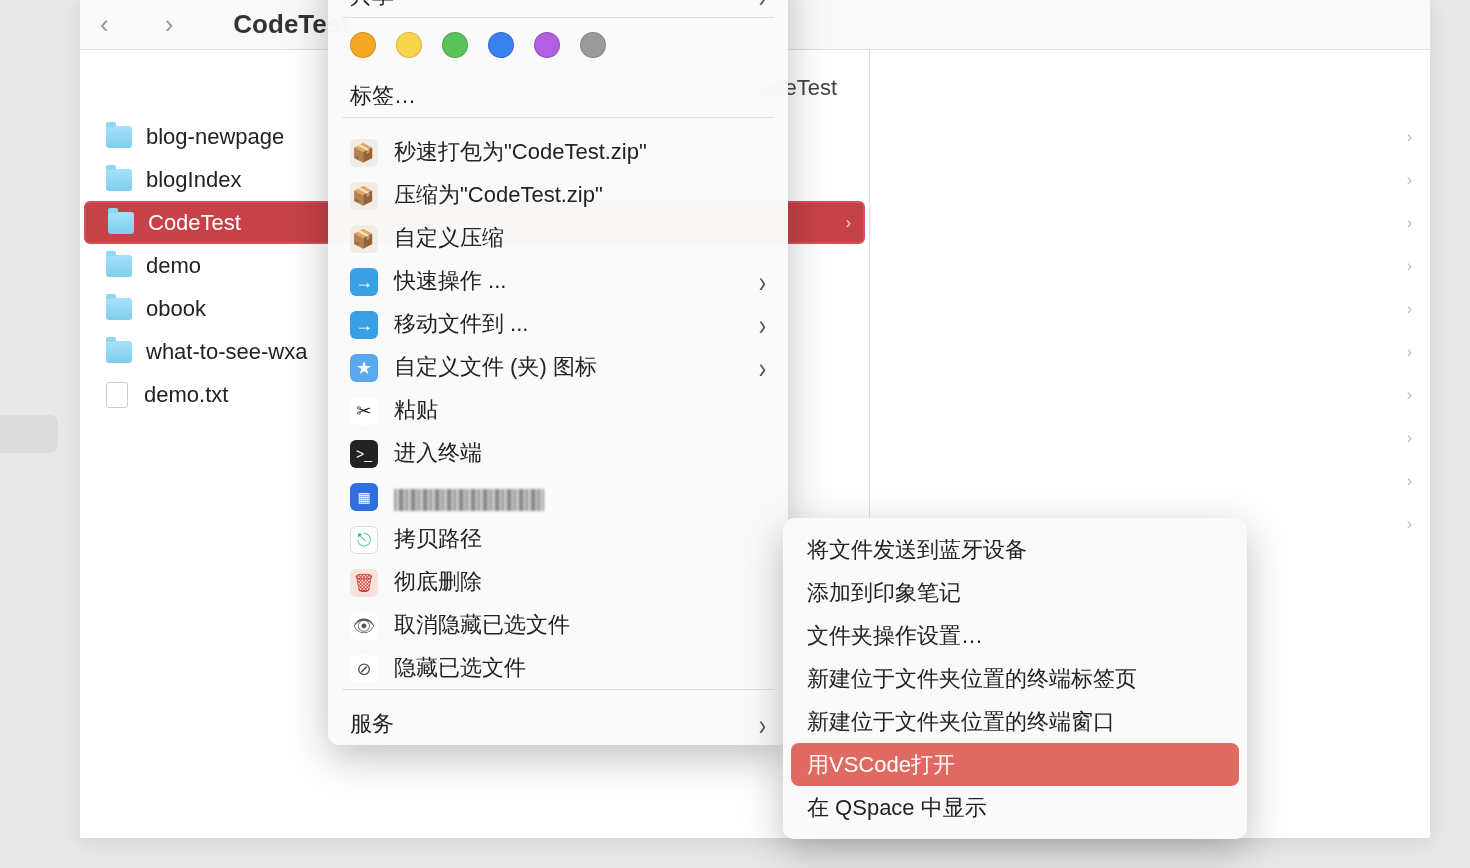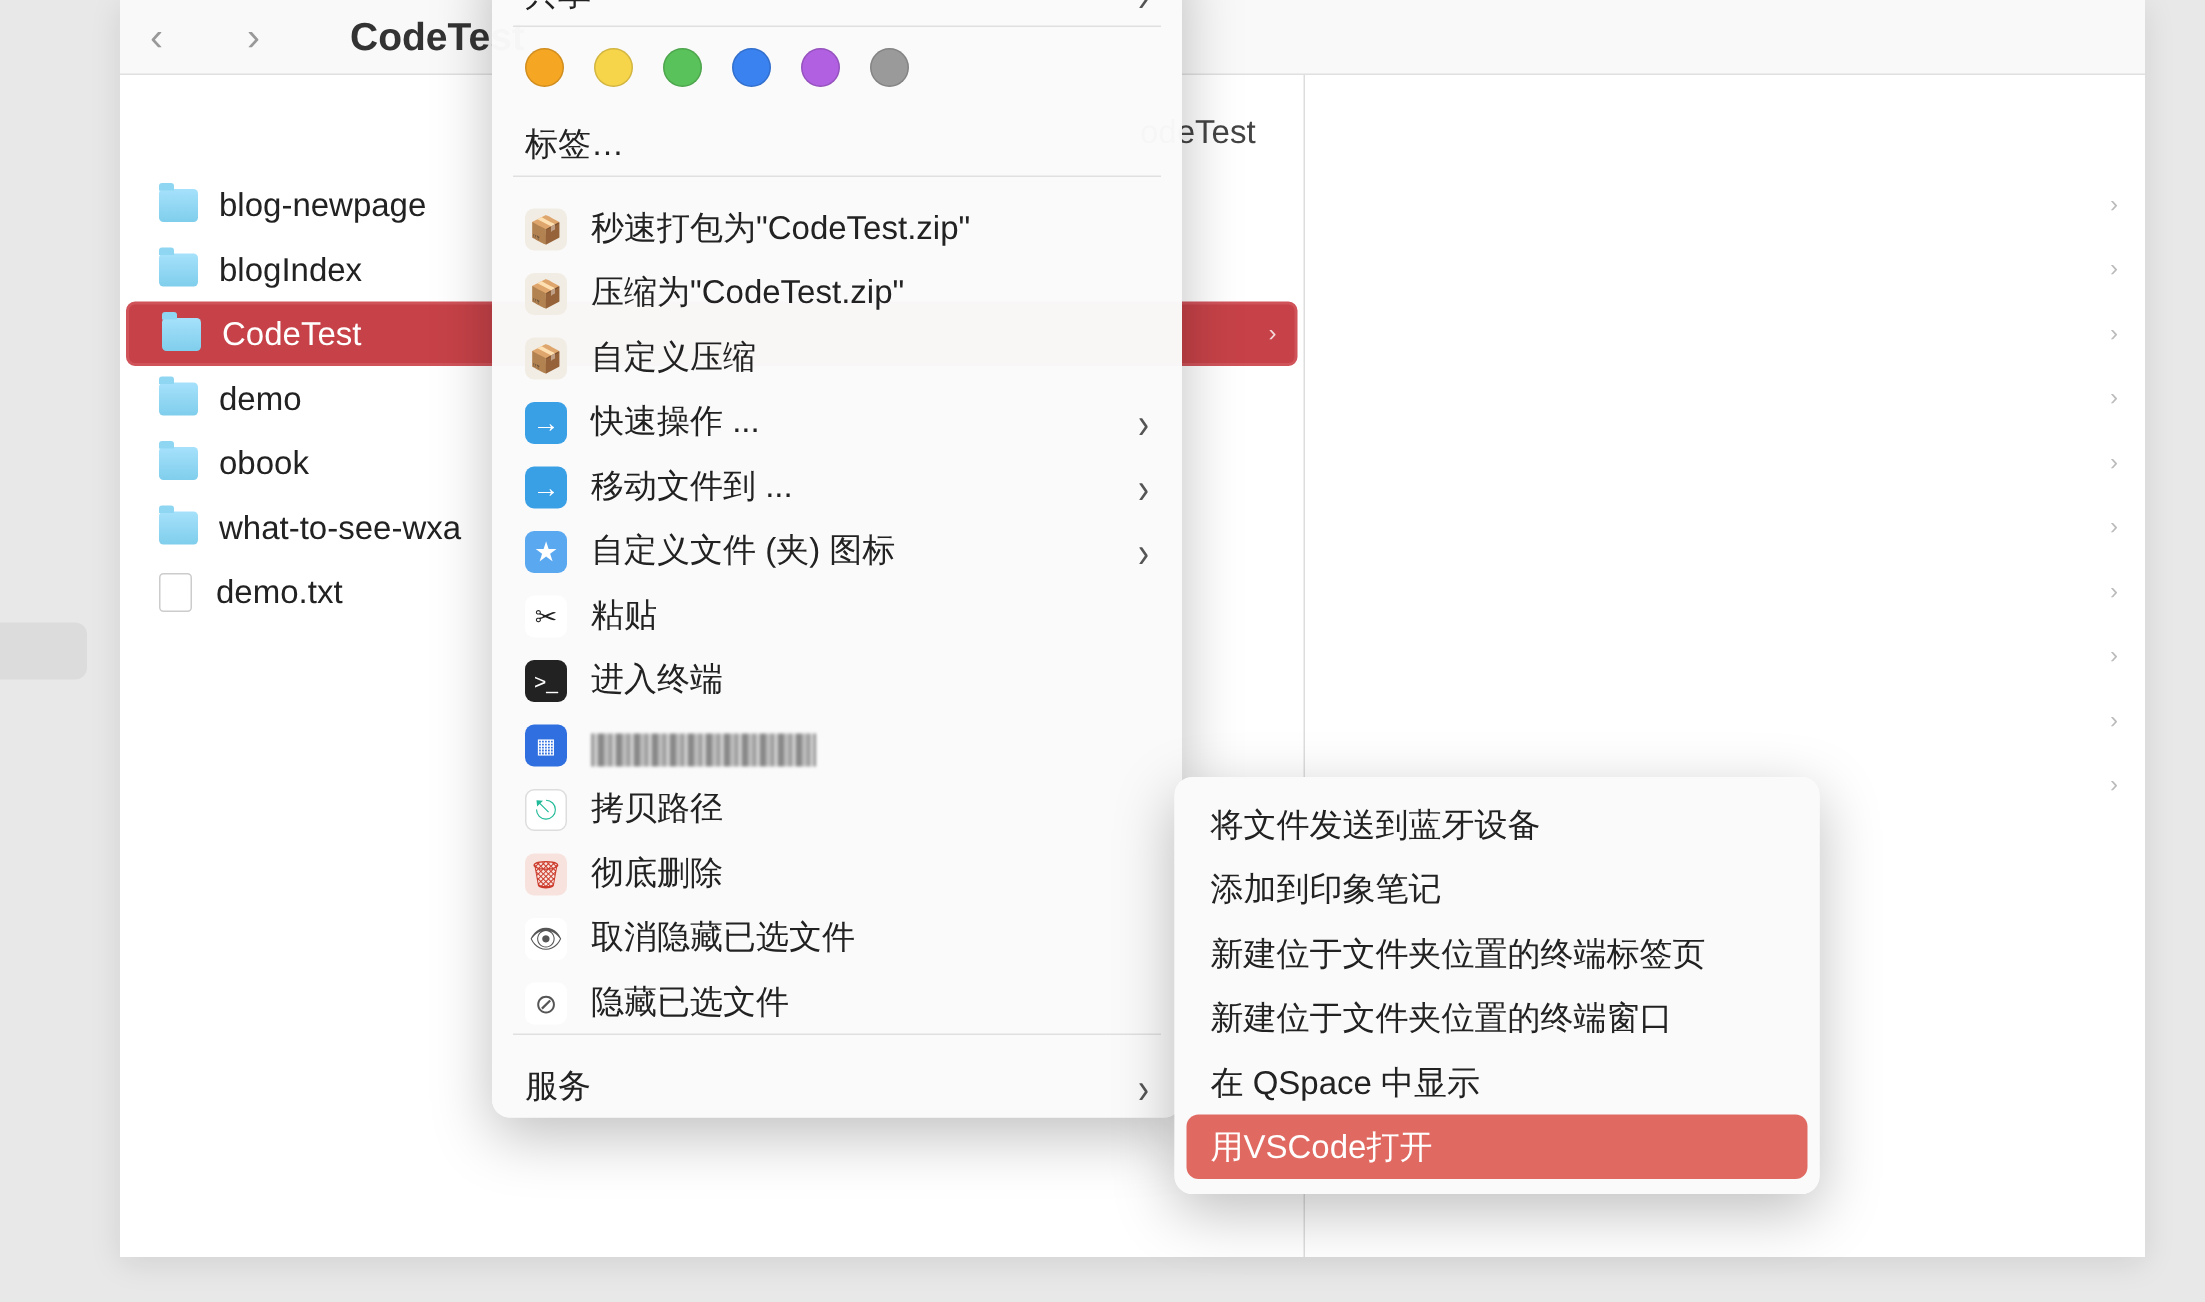--- a/index.html
+++ b/index.html
@@ -175,21 +175,21 @@
       display:inline-block; width:150px; height:22px;
       background: repeating-linear-gradient(90deg,#999 0 2px,#ccc 2px 5px,#888 5px 9px,#bbb 9px 12px);
       filter: blur(1px);
     }
 
     
     .submenu {
       position: absolute;
       left: 783px;
       top: 518px;
-      width: 430px;
+      width: 464px;
       background: rgba(250,250,250,0.98);
       border-radius: 12px;
       box-shadow: 0 12px 40px rgba(0,0,0,0.25);
       padding: 10px 8px;
       font-size: 22px;
     }
     .sub-item {
       display: flex;
       align-items: center;
       height: 43px;
@@ -374,24 +374,27 @@
 </div>
 
 <div class="submenu">
   <div class="sub-item">
     <span>将文件发送到蓝牙设备</span>
   </div>
   <div class="sub-item">
     <span>添加到印象笔记</span>
   </div>
   <div class="sub-item">
+    <span>文件夹操作设置…</span>
+  </div>
+  <div class="sub-item">
     <span>新建位于文件夹位置的终端标签页</span>
   </div>
   <div class="sub-item">
     <span>新建位于文件夹位置的终端窗口</span>
-  </div>
-  <div class="sub-item">
-    <span>在 QSpace 中显示</span>
   </div>
   <div class="sub-item highlight">
     <span>用VSCode打开</span>
   </div>
+  <div class="sub-item">
+    <span>在 QSpace 中显示</span>
+  </div>
 </div>
 
 </body></html>

